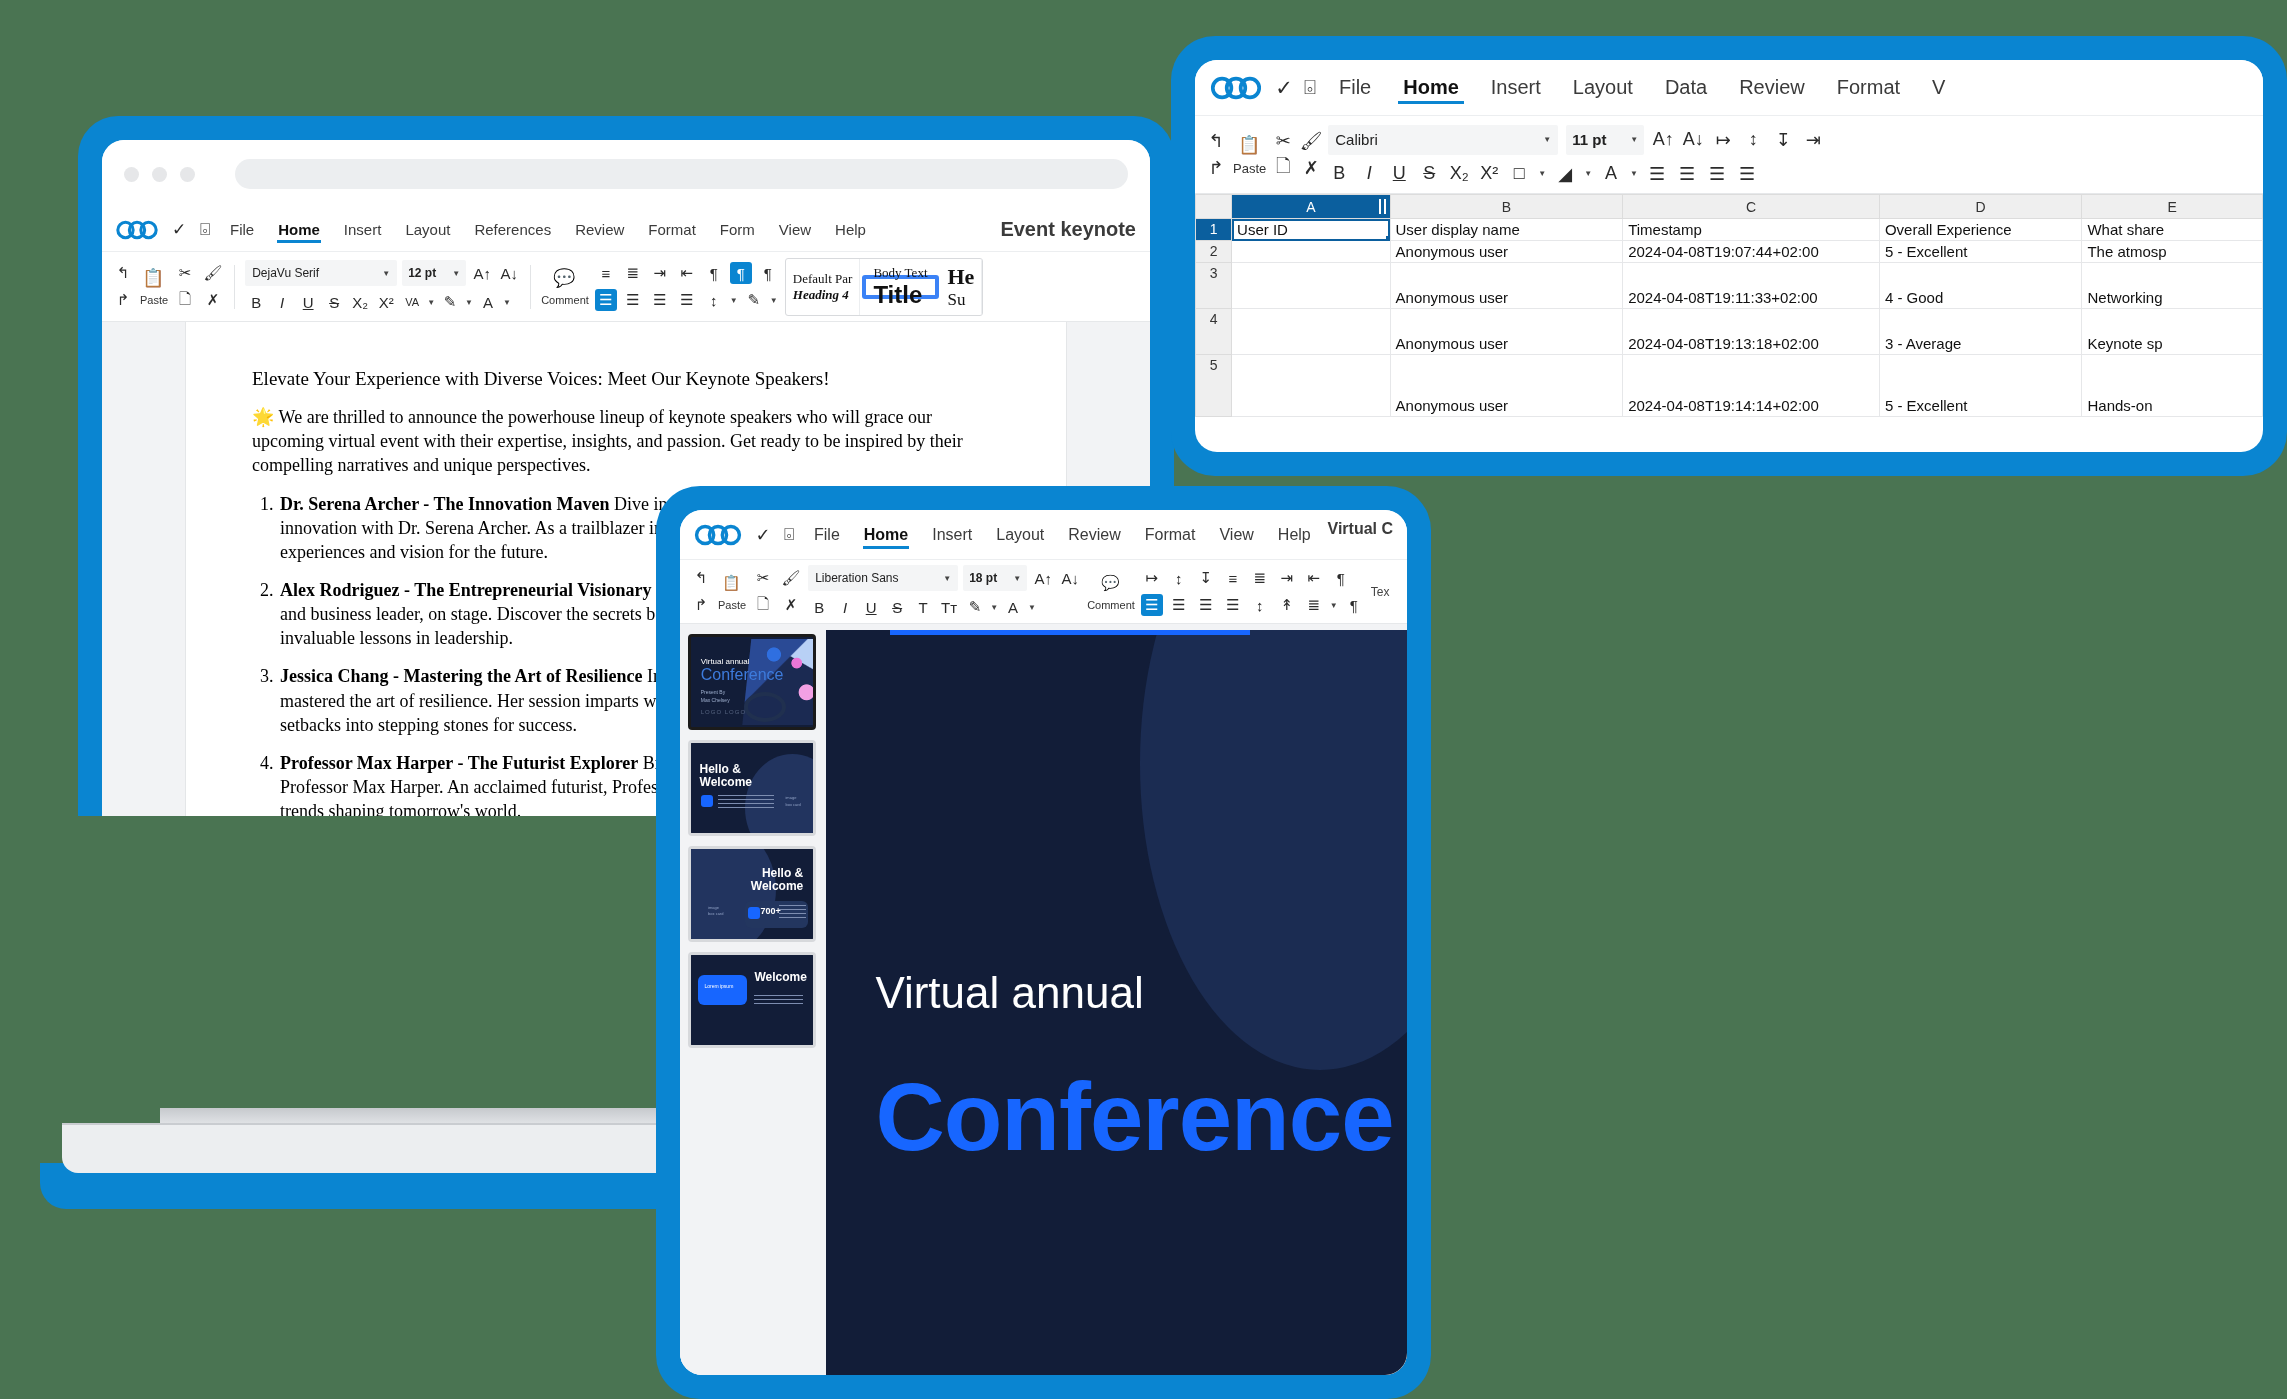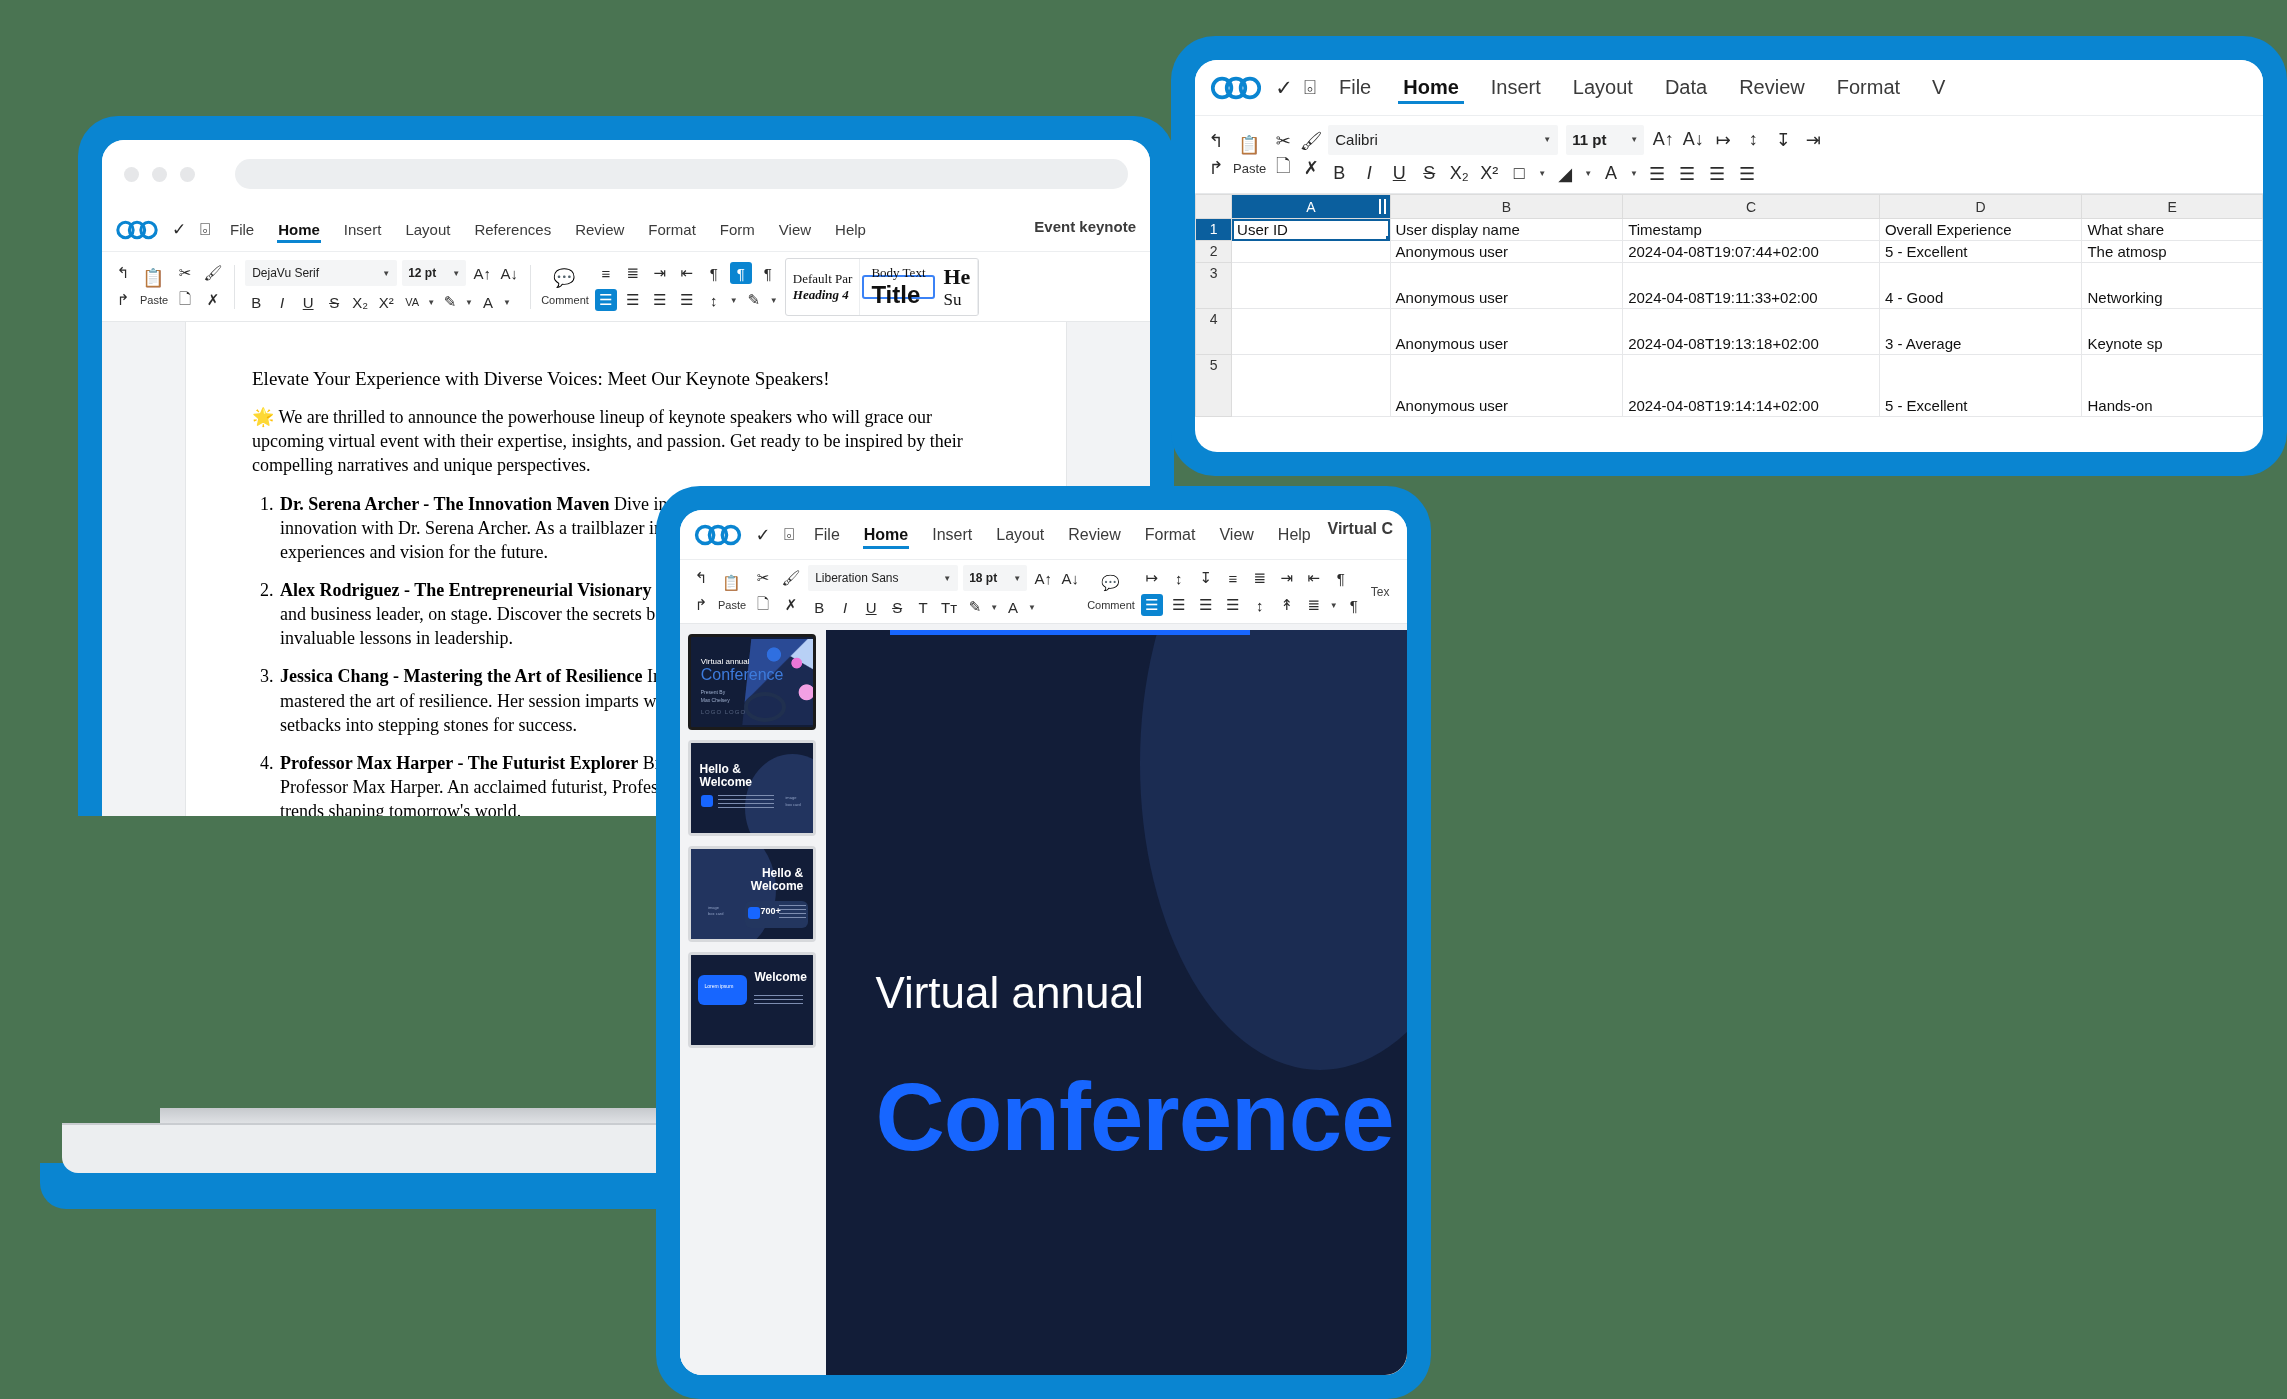--- a/index.html
+++ b/index.html
@@ -90,21 +90,21 @@
     font-size: 15px; color: #3b3b3b; padding: 4px 12px;
     white-space: nowrap; position: relative;
   }
   .menu-item.active { font-weight: bold; color:#111; }
   .menu-item.active::after {
     content:""; position:absolute; left:11px; right:11px; bottom:-1px;
     height: 3px; background: #0a85d1;
   }
   .doc-title {
     position:absolute; right: 14px; top: 10px;
-    font-size: 15px; font-weight: bold; color: #3b3b3b;
+    font-size: 20px; font-weight: bold; color: #3b3b3b;
     white-space: nowrap;
   }
 
   
   .ribbon {
     display: flex; align-items: center;
     gap: 6px; padding: 6px 10px;
     background: #fff;
     height: 70px;
     border-bottom: 1px solid #e6e8ea;
@@ -132,21 +132,21 @@
   
   .gallery {
     display:flex; border:1px solid #d8dadd; border-radius:3px;
     height: 58px; overflow:hidden; background:#fff;
   }
   .gal-cell {
     display:flex; flex-direction:column; justify-content:center;
     padding: 0 7px; border-right:1px solid #eceef0;
     font-family:"Liberation Serif", serif; color:#111;
   }
-  .gal-cell.boxed { border:2px solid #3b82f6; border-radius:3px; margin:16px 2px; }
+  .gal-cell.boxed { border:4px solid #3b82f6; border-radius:3px; margin:16px 2px; }
   .gal-top { font-size: 13px; }
   .gal-bot { font-size: 13px; font-weight:bold; font-style:italic; }
 
   
   .writer-page {
     flex: 1; background: #f2f3f5; overflow:hidden; position:relative;
     display:flex; justify-content:center;
   }
   .page-sheet {
     background:#fff; width: 880px; margin-top: 0; padding: 46px 66px 0 66px;

